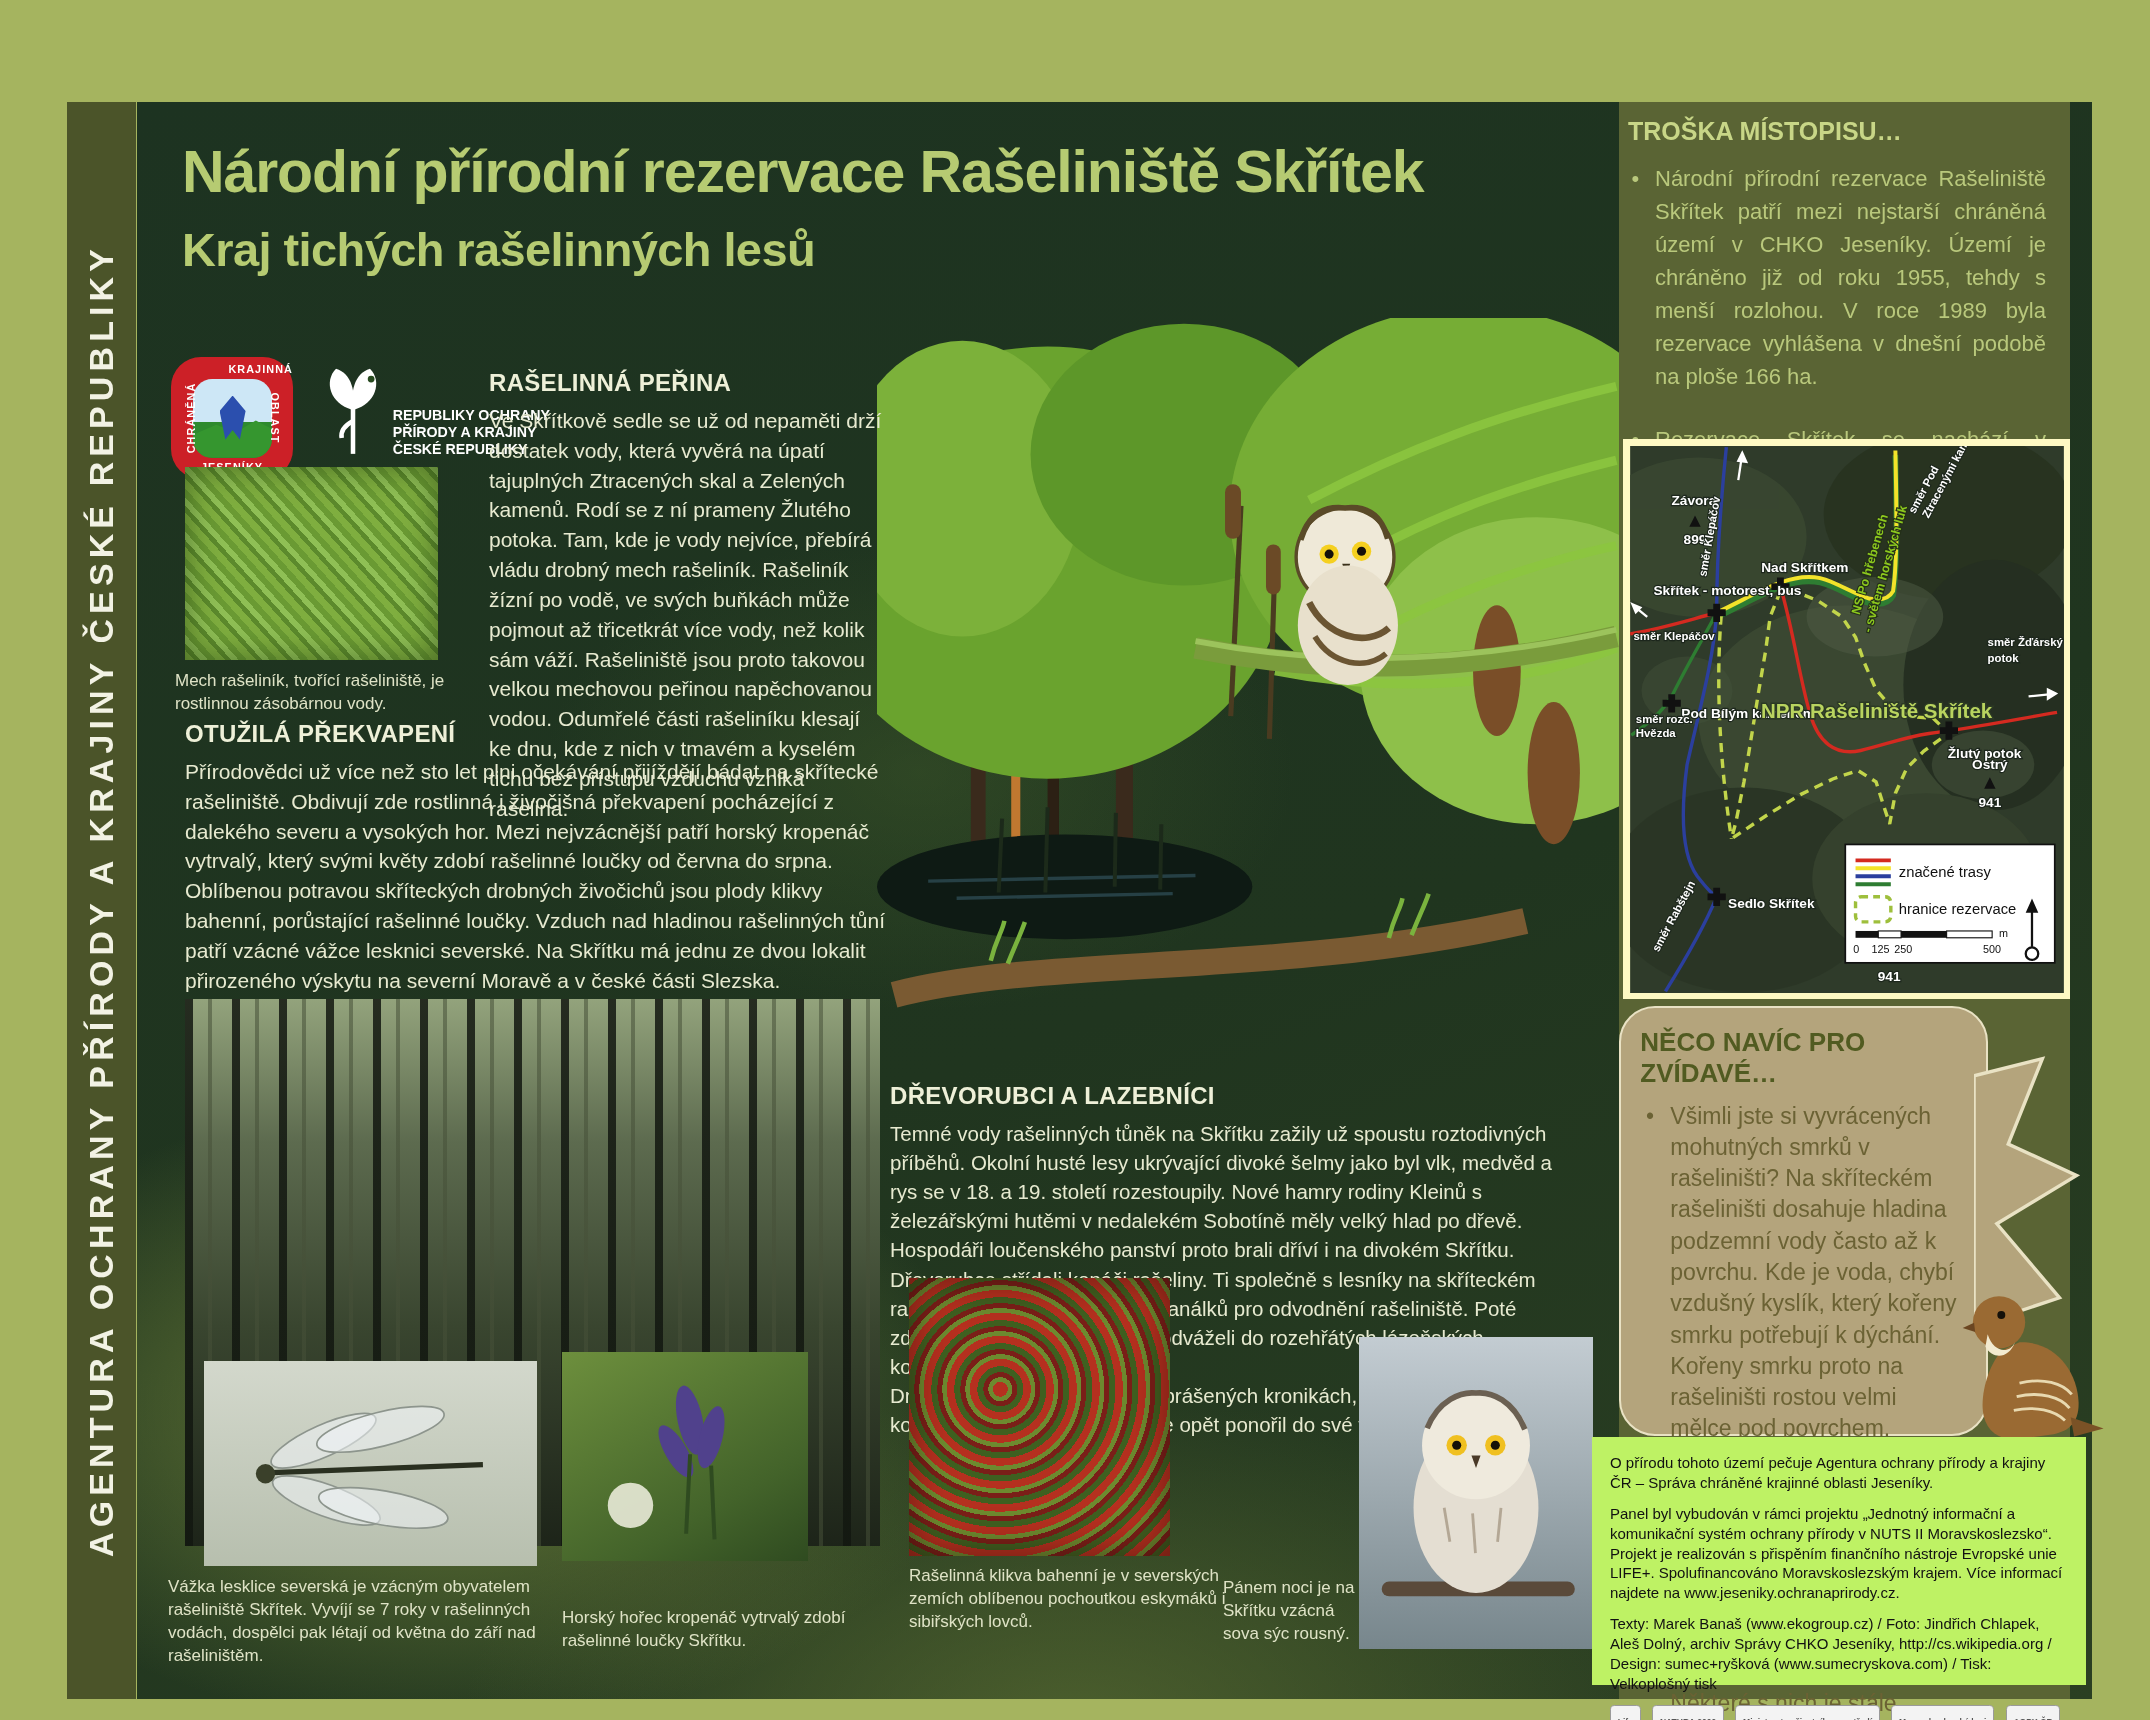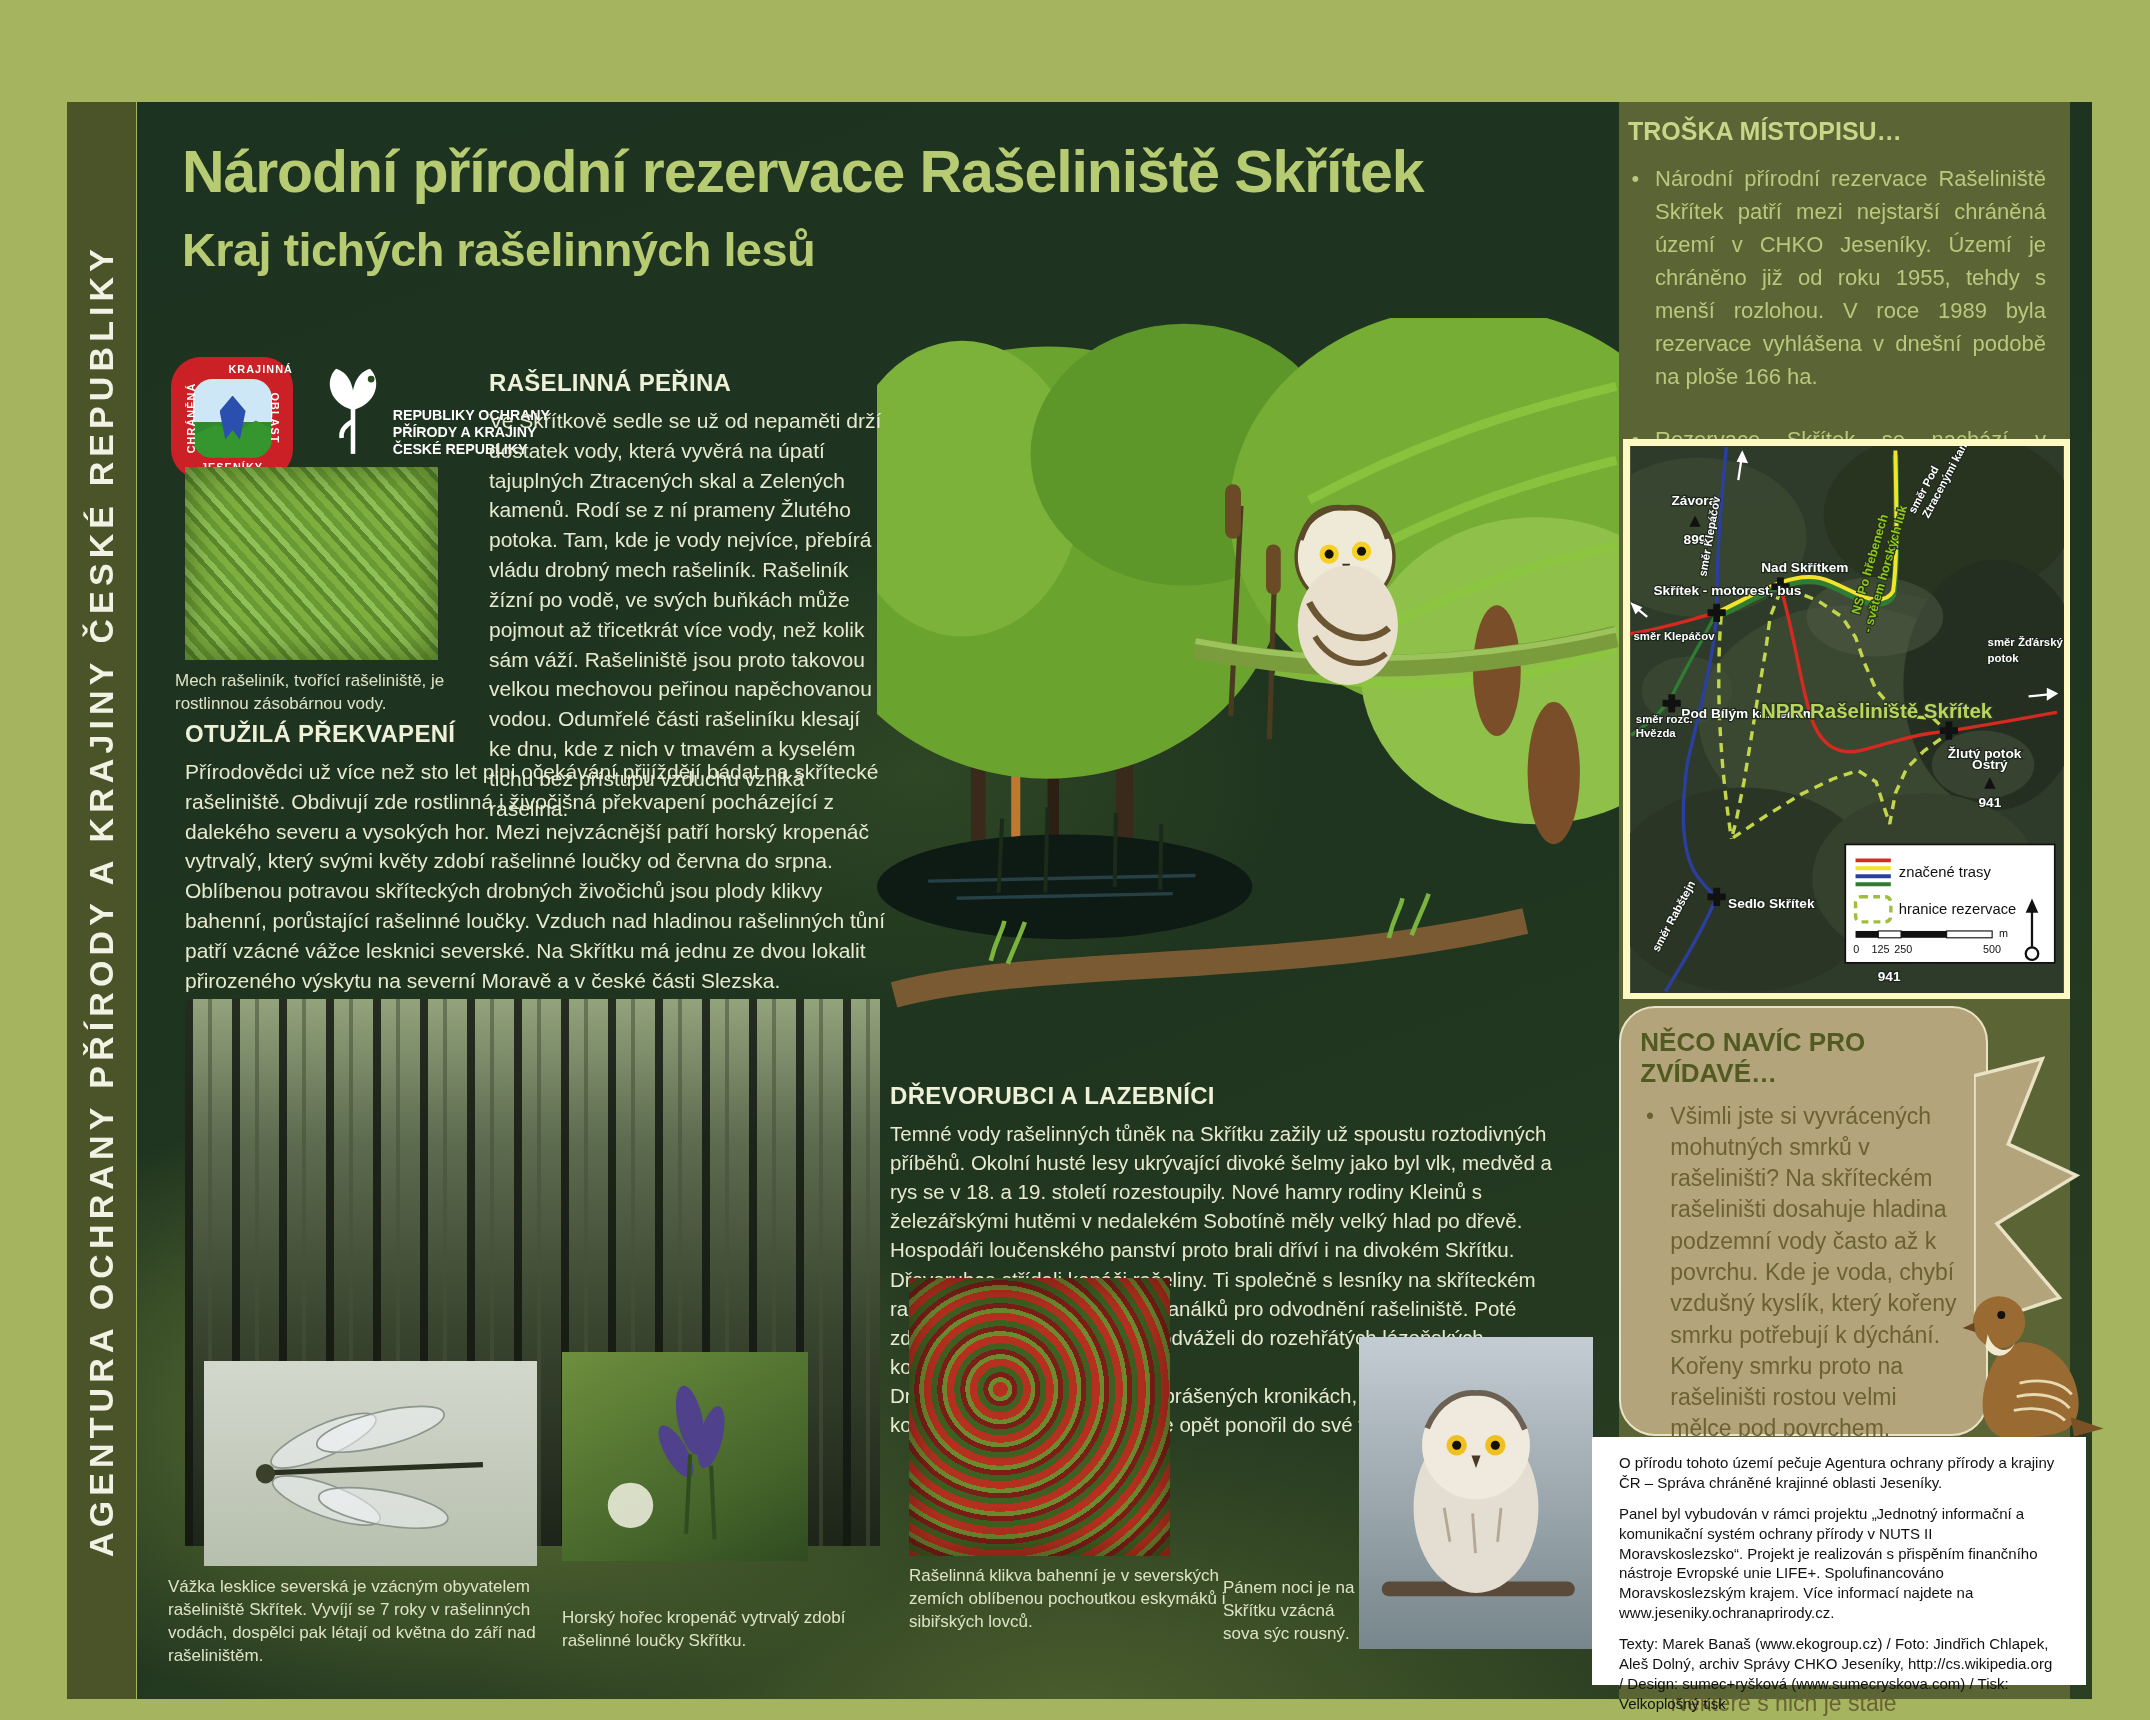--- a/index.html
+++ b/index.html
@@ -71,21 +71,21 @@
   .map { position:absolute; left:1623px; top:439px; width:447px; height:560px; background:#fef9c3; padding:6.8px; }
 
   .bubble { position:absolute; left:1619px; top:1006px; width:369px; height:430px; background:#b4a47c;
             border:2.8px solid #e9e2c4; border-radius:36px; padding:19.3px 25px 0 19.3px; }
   .bubble h2 { color:#515b21; font-weight:bold; font-size:26px; margin-bottom:11.4px; }
   .bb-li { position:relative; padding-left:30px; color:#6b6234; font-size:23px; line-height:1.36; margin-bottom:25px; }
   .bb-li::before { content:"•"; position:absolute; left:5.7px; top:0; }
   .tail { position:absolute; left:1974px; top:1053px; }
   .bird { position:absolute; left:1934px; top:1274px; }
 
-  .credits { position:absolute; left:1592px; top:1437px; width:494px; height:248px; background:#ffffff; padding:16px 27px; color:#111; }
+  .credits { position:absolute; left:1592px; top:1437px; width:494px; height:248px; background:#bef264; padding:16px 18px; color:#111; }
   .credits p { font-size:15px; line-height:1.32; margin-bottom:11.4px; }
   .lrow { display:flex; gap:11.4px; align-items:center; margin-top:5.7px; }
   .plogo { height:36px; border:1.1px solid #9a9a9a; border-radius:4.6px; display:flex; align-items:center; justify-content:center;
            padding:0 6.8px; color:#555; font-weight:bold; font-size:8.5px; text-align:center; background:#f3f3f3; line-height:1.05; }
 
   svg text { font-family:"Liberation Sans", sans-serif; }
   .mlab { fill:#fff; font-weight:bold; font-size:24px; paint-order:stroke; stroke:#1c261c; stroke-width:4px; }
   .msm  { fill:#fff; font-weight:bold; font-size:20px; paint-order:stroke; stroke:#1c261c; stroke-width:4px; }
   .mnpr { fill:#b9d45f; font-weight:bold; font-size:36px; paint-order:stroke; stroke:#2c3a24; stroke-width:5px; }
   .mns  { fill:#8cc81e; font-weight:bold; font-size:22px; paint-order:stroke; stroke:#243018; stroke-width:4px; }

